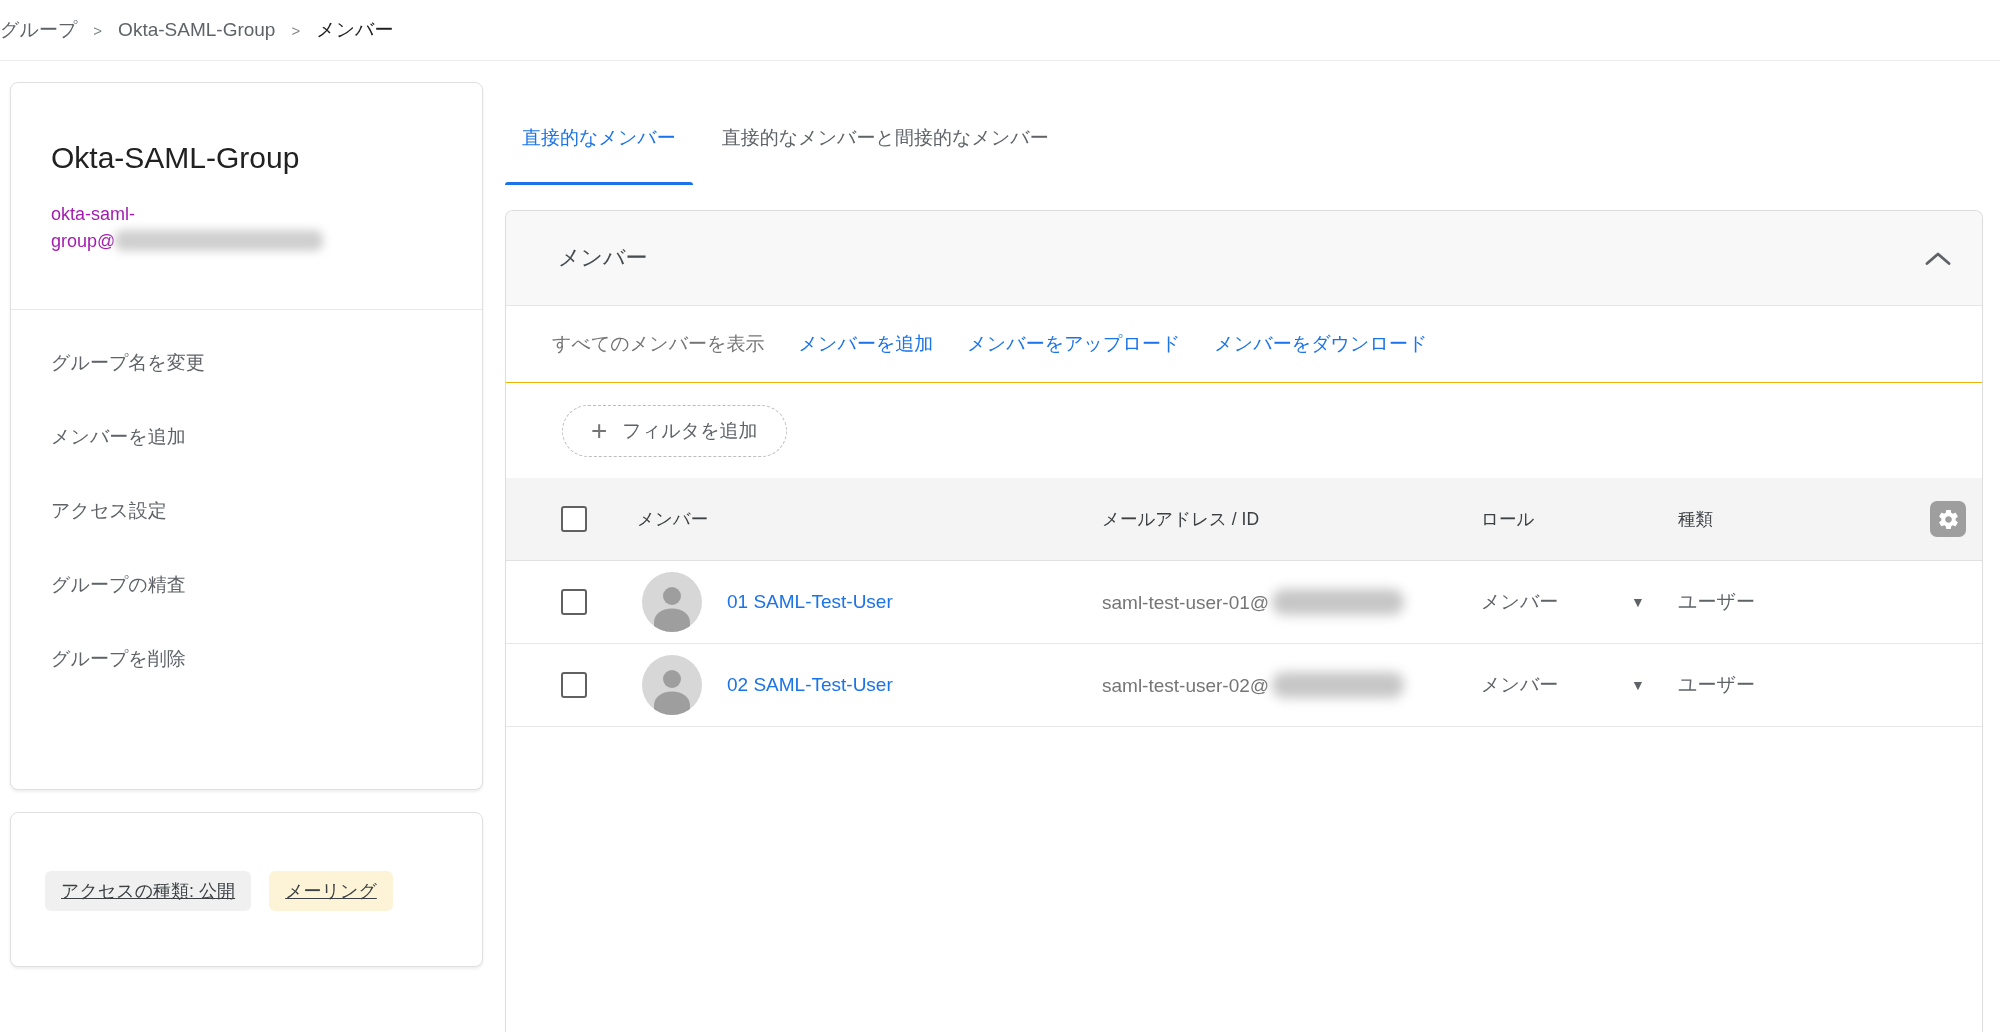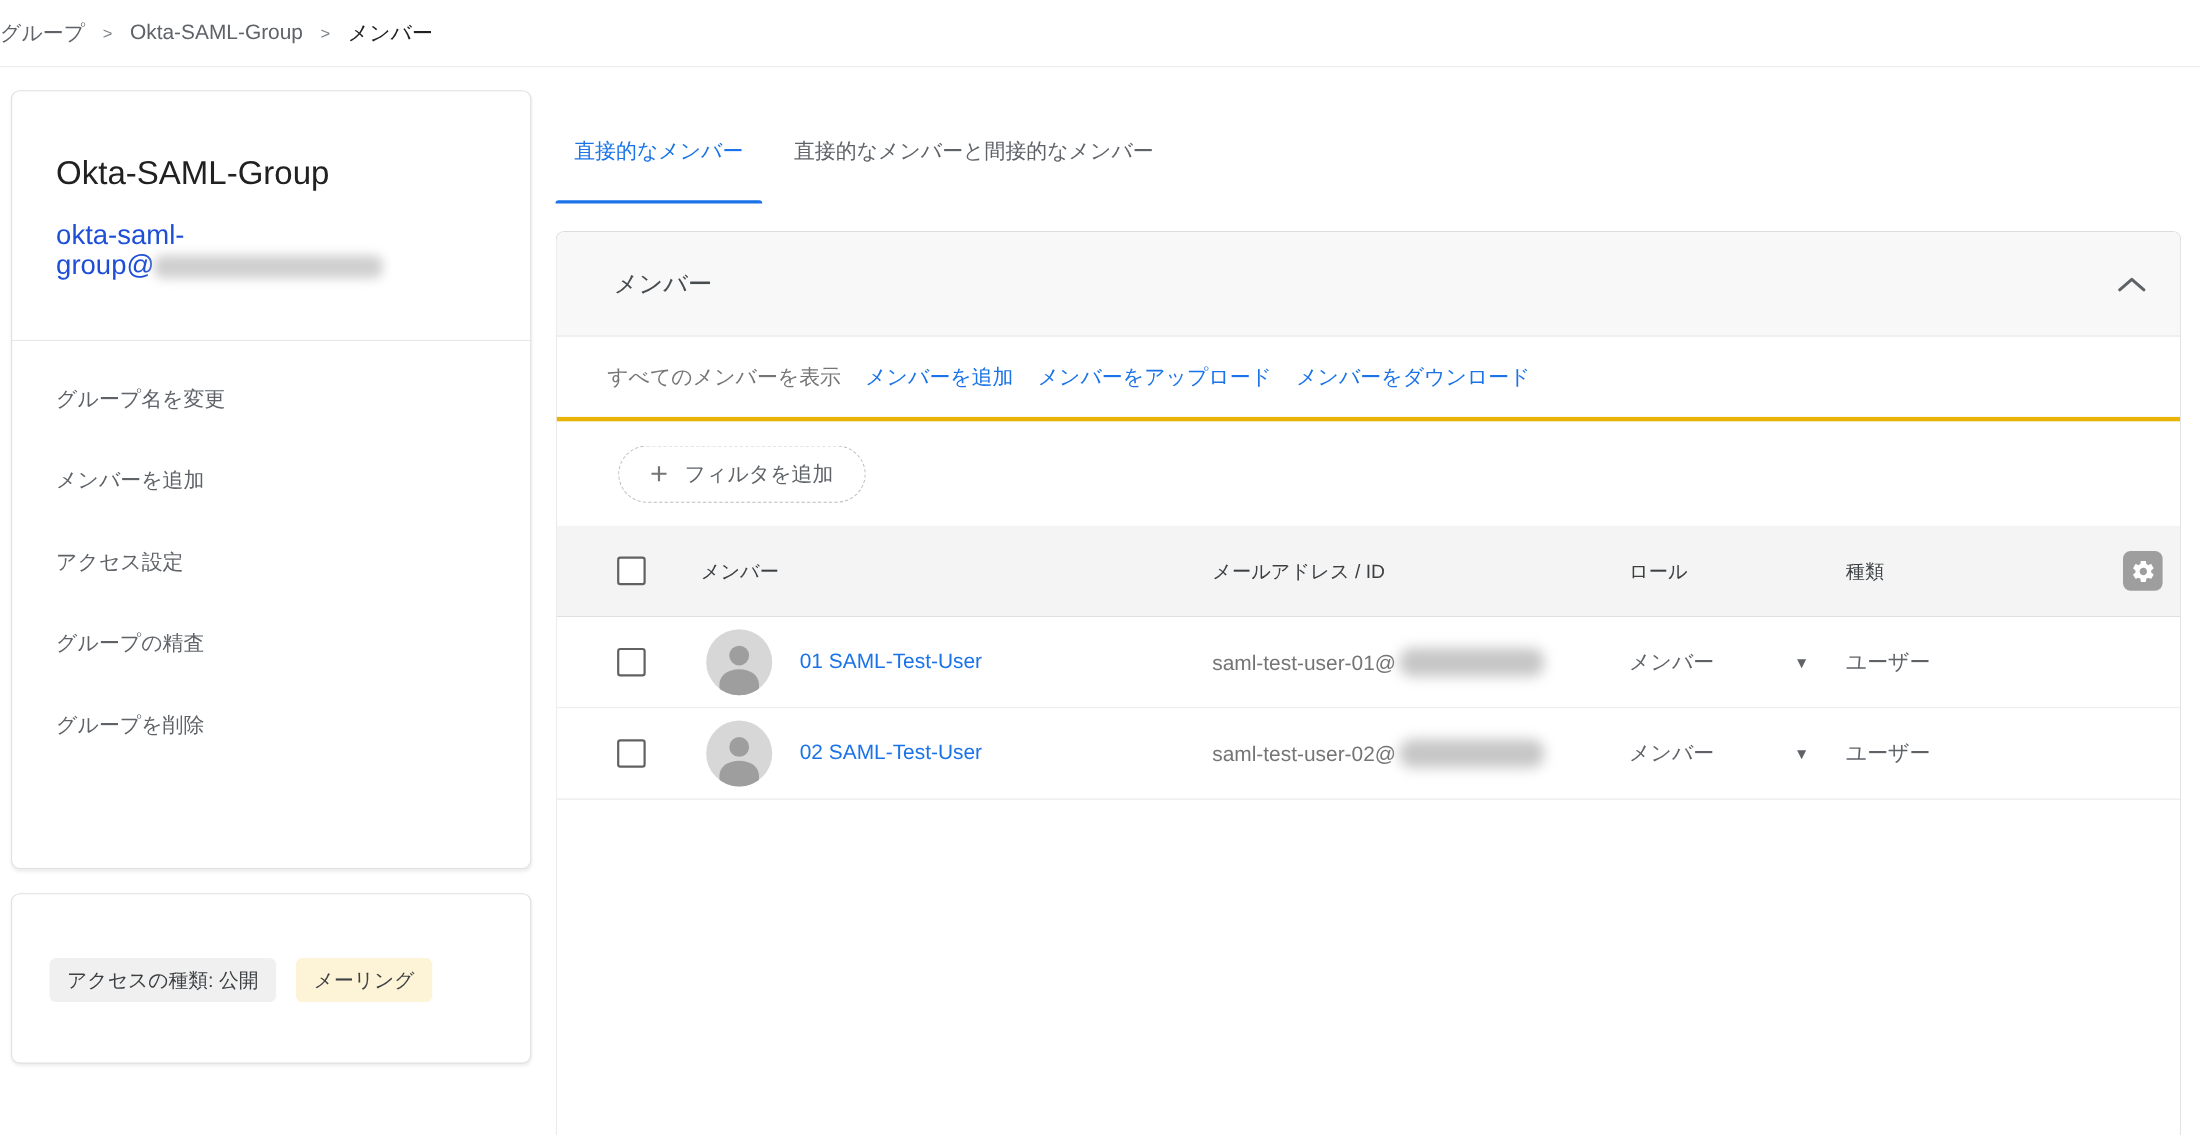--- a/index.html
+++ b/index.html
@@ -24,39 +24,40 @@
   .crumb-sep { font-size:15px; color:#80868b; margin:0 16px; }
 
   
   .card {
     position:absolute; left:10px; width:473px; background:#fff;
     border:1px solid #e0e0e0; border-radius:8px;
     box-shadow:0 2px 3px rgba(0,0,0,.07);
   }
   .card-group { top:82px; height:708px; }
   .group-title { padding:58px 40px 0 40px; font-size:30px; color:#212121; }
-  .group-email { padding:26px 40px 0 40px; font-size:25px; color:#1d4ed8; line-height:27px; }
+  .group-email { padding:26px 40px 0 40px; font-size:18px; color:#a21caf; line-height:27px; }
   .blur-chip {
     display:inline-block; background:#cfcfcf; border-radius:8px;
     filter:blur(5px); vertical-align:-4px;
   }
   .blur-email-side { width:208px; height:21px; }
   .side-divider { border-top:1px solid #e8e8e8; margin-top:54px; }
   .menu-list { padding-top:16px; }
   .menu-item {
     height:74px; display:flex; align-items:center; padding-left:40px;
     font-size:19px; color:#5f6368; cursor:pointer;
   }
 
   .card-labels { top:812px; height:155px; padding:34px 34px 0 34px; }
   .labels-title { font-size:21px; color:#3c4043; }
   .badges { margin-top:24px; display:flex; gap:18px; }
   .badge {
     font-size:18px; color:#3c4043; padding:8px 16px; border-radius:6px;
     white-space:nowrap;
+    text-decoration:underline;
   }
   .badge-access { background:#f0f0f0; }
   .badge-mailing { background:#fdf3d7; }
 
   
   .tabs { position:absolute; left:505px; top:90px; height:95px; display:flex; }
   .tab {
     padding:0 17px; display:flex; align-items:center;
     font-size:19px; color:#5f6368; cursor:pointer; position:relative;
   }
@@ -74,22 +75,22 @@
     border-radius:8px 8px 0 0; overflow:hidden;
   }
   .panel-header {
     height:95px; background:#f8f8f8; border-bottom:1px solid #e6e6e6;
     display:flex; align-items:center; padding:0 30px 0 52px;
   }
   .panel-title { font-size:22px; color:#474c50; }
   .collapse-btn { margin-left:auto; cursor:pointer; display:flex; align-items:center; }
 
   .actions-row {
-    height:77px; border-bottom:4px solid #eab308;
-    display:flex; align-items:center; padding-left:46px; gap:22px;
+    height:77px; border-bottom:1px solid #eab308;
+    display:flex; align-items:center; padding-left:46px; gap:34px;
   }
   .action-static { font-size:19px; color:#757575; }
   .action-link { font-size:19px; color:#1a73e8; font-weight:500; cursor:pointer; }
 
   .filter-row { height:95px; display:flex; align-items:center; padding-left:56px; }
   .filter-chip {
     height:52px; border:1px dashed #bdbdbd; border-radius:26px;
     display:flex; align-items:center; gap:15px; padding:0 28px;
     font-size:19px; color:#5f6368; cursor:pointer; background:#fff;
   }

